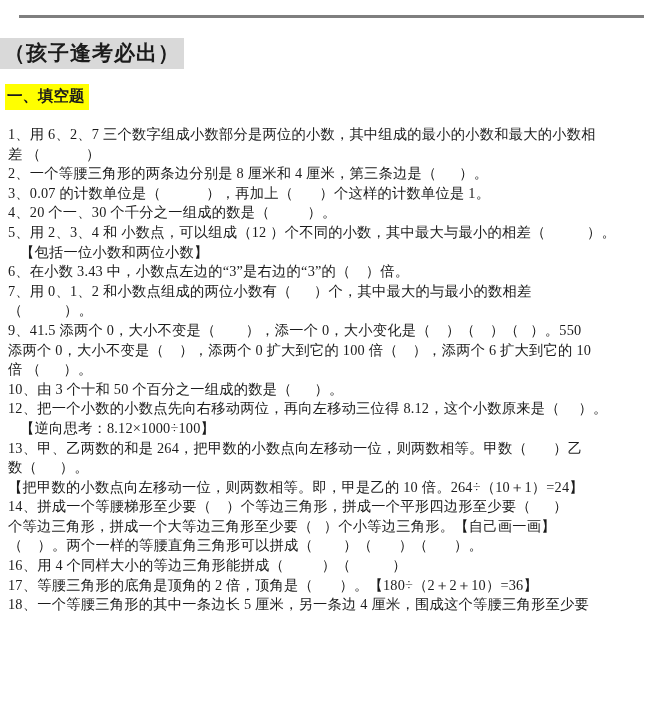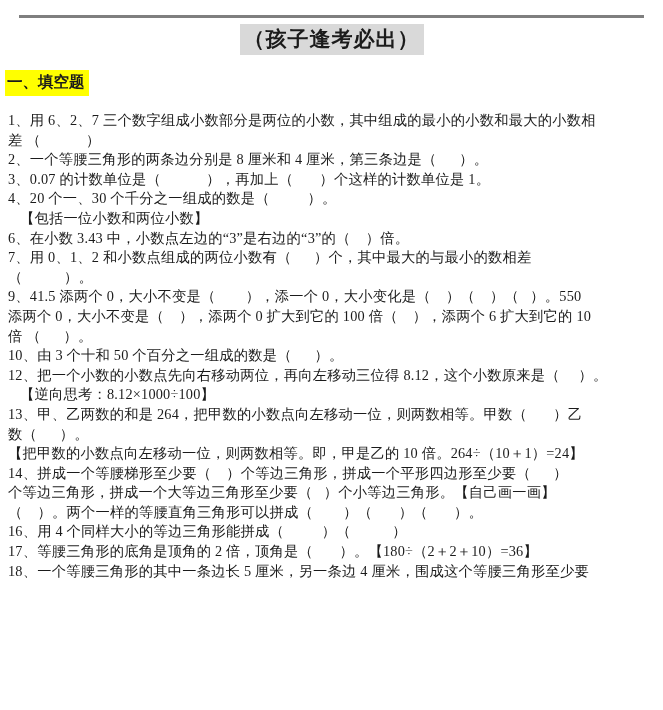--- a/index.html
+++ b/index.html
@@ -22,21 +22,21 @@
   }
   .title-row { text-align: center; margin-top: 7px; }
   .title-mark {
     display: inline-block;
     background: #d9d9d9;
     font-size: 23px;
     font-weight: bold;
     padding: 1px 5px 2px 5px;
     letter-spacing: 1px;
   }
-  .subtitle-row { text-align: center; margin-top: 6px; }
+  .subtitle-row { margin-top: 20px; }
   .subtitle-mark {
     display: inline-block;
     background: #d9d9d9;
     font-size: 21px;
     font-weight: bold;
     padding: 1px 4px 2px 4px;
     letter-spacing: 1px;
   }
   .section-row { margin: 15px 0 15px 5px; }
   .section-mark {
@@ -73,20 +73,21 @@
   <div class="section-row">
     <span class="section-mark">一、填空题</span>
   </div>
 
   <div class="body-text">
     <div class="qline">1、用 6、2、7 三个数字组成小数部分是两位的小数，其中组成的最小的小数和最大的小数相</div>
     <div class="qline">差 （            ）</div>
     <div class="qline">2、一个等腰三角形的两条边分别是 8 厘米和 4 厘米，第三条边是（      ）。</div>
     <div class="qline">3、0.07 的计数单位是（            ），再加上（       ）个这样的计数单位是 1。</div>
     <div class="qline">4、20 个一、30 个千分之一组成的数是（          ）。</div>
+    <div class="qline">5、用 2、3、4 和 小数点，可以组成（12 ）个不同的小数，其中最大与最小的相差（           ）。</div>
     <div class="qline indent">【包括一位小数和两位小数】</div>
     <div class="qline">6、在小数 3.43 中，小数点左边的“3”是右边的“3”的（    ）倍。</div>
     <div class="qline">7、用 0、1、2 和小数点组成的两位小数有（      ）个，其中最大的与最小的数相差</div>
     <div class="qline">（           ）。</div>
     <div class="qline">9、41.5 添两个 0，大小不变是（        ），添一个 0，大小变化是（    ）（    ）（   ）。550</div>
     <div class="qline">添两个 0，大小不变是（    ），添两个 0 扩大到它的 100 倍（    ），添两个 6 扩大到它的 10</div>
     <div class="qline">倍 （      ）。</div>
     <div class="qline">10、由 3 个十和 50 个百分之一组成的数是（      ）。</div>
     <div class="qline">12、把一个小数的小数点先向右移动两位，再向左移动三位得 8.12，这个小数原来是（     ）。</div>
     <div class="qline indent">【逆向思考：8.12×1000÷100】</div>

